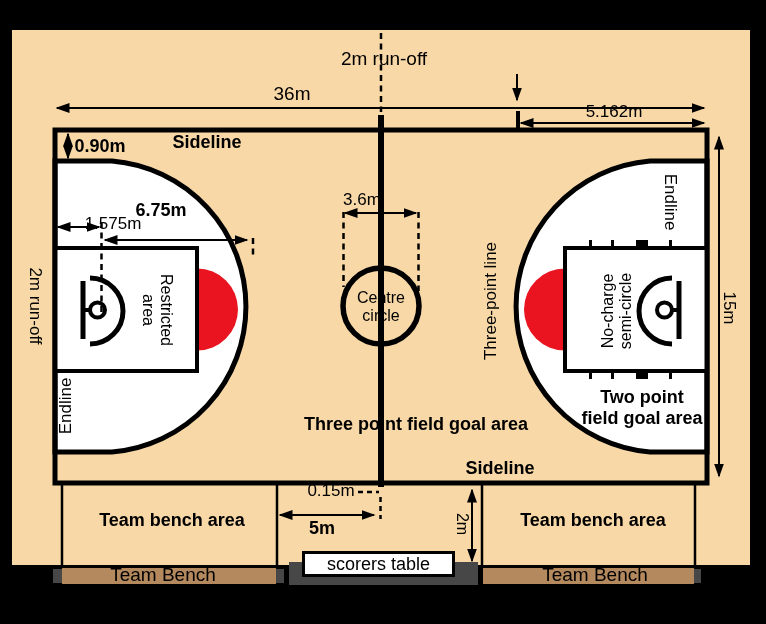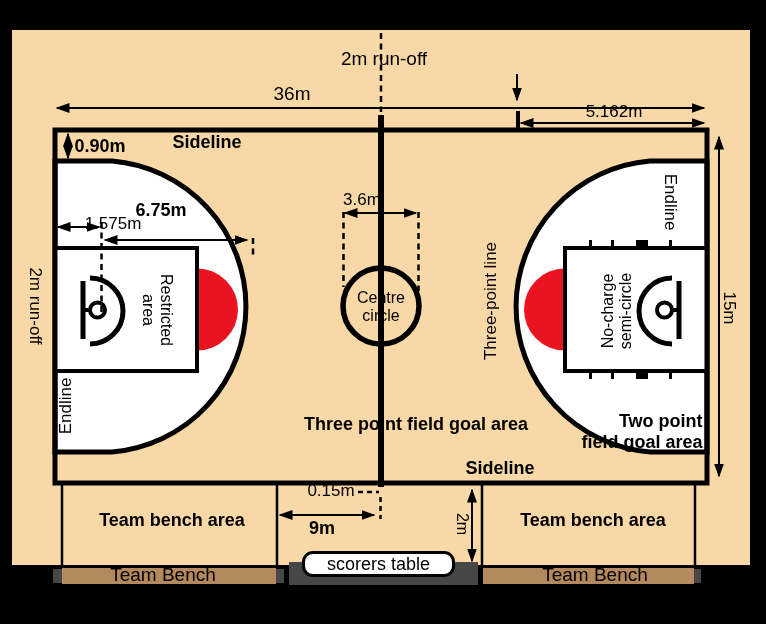--- a/index.html
+++ b/index.html
@@ -104,21 +104,21 @@
       <line x1="472" y1="490" x2="472" y2="561" marker-start="url(#ah)" marker-end="url(#ah)"></line>
     </g>
   </svg>
 
   <div class="furn gray" style="left:53px;top:569px;width:9px;height:14px;"></div>
   <div class="furn gray" style="left:276px;top:569px;width:8px;height:14px;"></div>
   <div class="furn gray" style="left:694px;top:569px;width:7px;height:14px;"></div>
   <div class="furn bench-bar" style="left:62px;top:568px;width:214px;height:16px;"></div>
   <div class="furn bench-bar" style="left:483px;top:568px;width:211px;height:16px;"></div>
   <div class="furn gray" style="left:289px;top:562px;width:189px;height:23px;"></div>
-  <div class="furn table-box" style="left:302px;top:551px;width:147px;height:20px;border-radius:11px;">
+  <div class="furn table-box" style="left:302px;top:551px;width:147px;height:20px;">
     <span>scorers table</span>
   </div>
 
   <div class="lbl fs19" style="left:384px;top:59px;">2m run-off</div>
 
 
   <div class="lbl fs19" style="left:292px;top:94px;">36m</div>
   <div class="lbl fs17" style="left:614px;top:112px;">5.162m</div>
   <div class="lbl fs18" style="left:100px;top:146px;">0.90m</div>
   <div class="lbl fs18" style="left:207px;top:142px;">Sideline</div>
@@ -139,28 +139,28 @@
   <div class="lbl rotm90 fs16" style="left:617px;top:311px;">
     <div>No-charge</div>
     <div>semi-circle</div>
   </div>
   <div class="lbl fs16" style="left:381px;top:307px;">
     <div>Centre</div>
     <div>circle</div>
   </div>
 
   <div class="lbl fs18" style="left:380px;top:424px;margin-left:36px;">Three point field goal area</div>
-  <div class="lbl fs18" style="left:642px;top:432px;text-align:right;">
+  <div class="lbl fs18" style="left:642px;top:408px;">
     <div>Two point</div>
     <div>field goal area</div>
   </div>
 
   <div class="lbl fs18" style="left:500px;top:468px;">Sideline</div>
   <div class="lbl fs17" style="left:331px;top:491px;">0.15m</div>
-  <div class="lbl fs18" style="left:322px;top:528px;">9m</div>
+  <div class="lbl fs18" style="left:322px;top:528px;">5m</div>
   <div class="lbl rot90 fs16" style="left:462px;top:524px;">2m</div>
 
   <div class="lbl fs18" style="left:172px;top:520px;">Team bench area</div>
   <div class="lbl fs18" style="left:593px;top:520px;">Team bench area</div>
   <div class="lbl fs19" style="left:163px;top:575px;">Team Bench</div>
   <div class="lbl fs19" style="left:595px;top:575px;">Team Bench</div>
 
 </div>
 
 </body></html>

